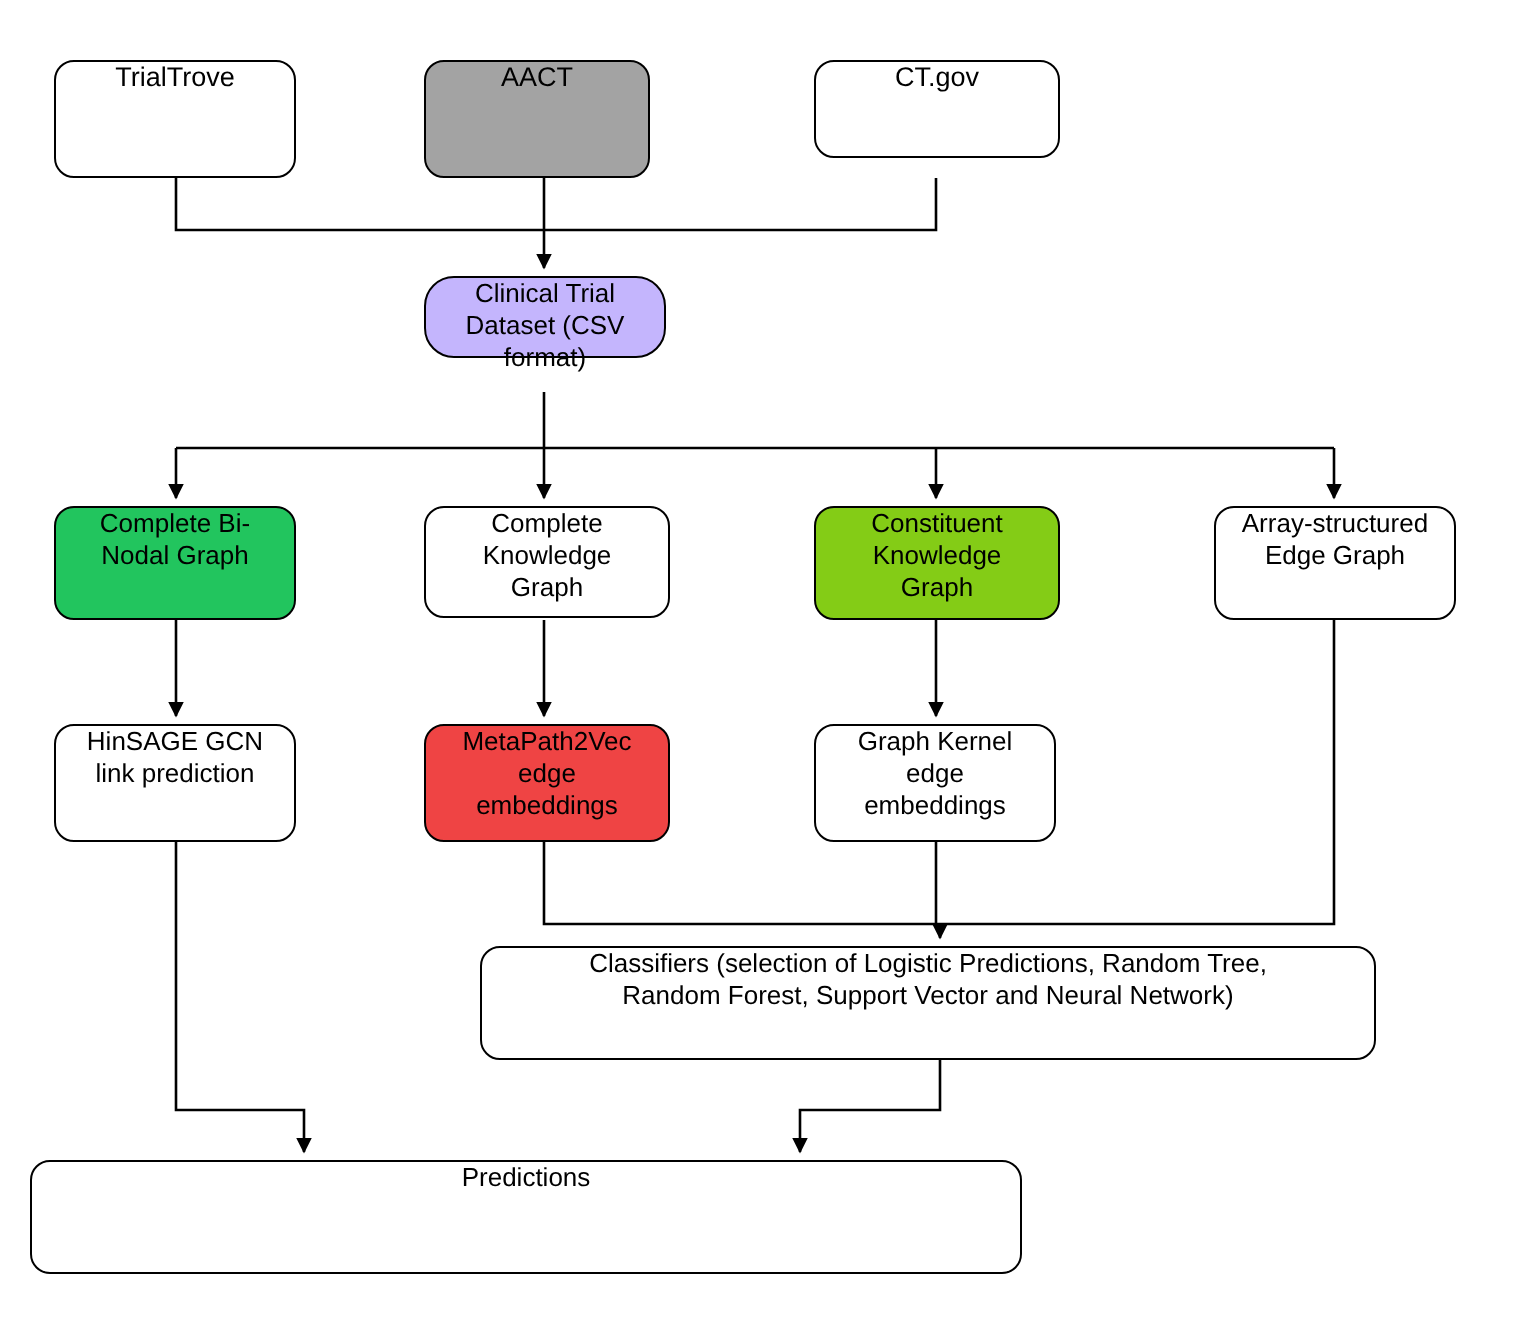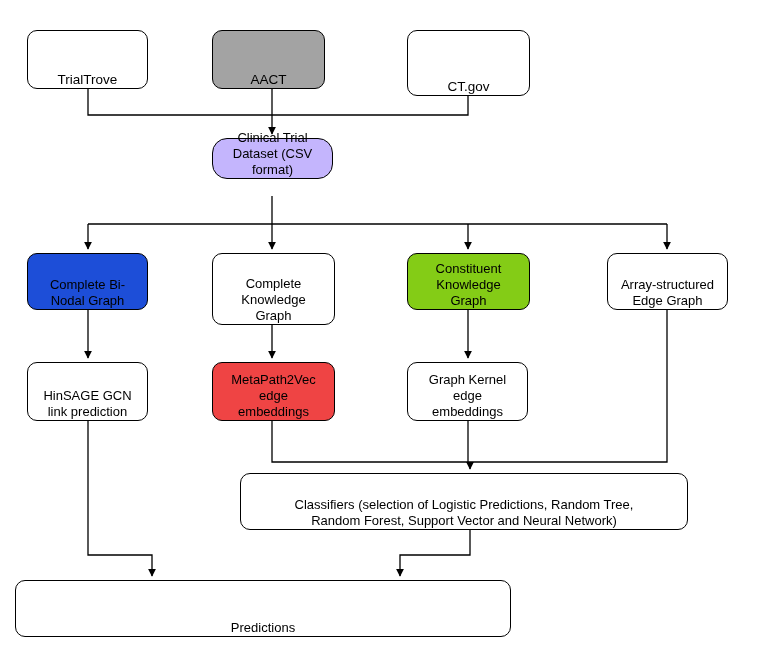--- a/index.html
+++ b/index.html
@@ -27,21 +27,21 @@
     height: 671px;
     pointer-events: none;
   }
   .node {
     position: absolute;
     box-sizing: border-box;
     border: 1.3px solid #000000;
     border-radius: 10px;
     background: #ffffff;
     display: flex;
-    align-items: flex-end;
+    align-items: flex-start;
     justify-content: center;
     text-align: center;
     line-height: 1.22;
     color: #000000;
     z-index: 2;
   }
   .node .label {
     display: block;
     padding: 0 4px;
     white-space: pre-line;
@@ -123,33 +123,33 @@
     </g>
   </svg>
 
   <div id="nodes">
       <div class="node f14" style="left: 27px; top: 30px; width: 121px; height: 59px; border-color: rgb(0, 0, 0); background: rgb(255, 255, 255);">
         <span class="label">TrialTrove</span>
       </div>
       <div class="node f14" style="left: 212px; top: 30px; width: 113px; height: 59px; border-color: rgb(0, 0, 0); background: #a3a3a3;">
         <span class="label">AACT</span>
       </div>
-      <div class="node f14" style="left: 407px; top: 30px; width: 123px; height: 66px; border-color: rgb(0, 0, 0); background: rgb(255, 255, 255);">
+      <div class="node f14" style="left: 407px; top: 30px; width: 123px; height: 49px; border-color: rgb(0, 0, 0); background: rgb(255, 255, 255);">
         <span class="label">CT.gov</span>
       </div>
       <div class="node f13" style="left: 212px; top: 138px; width: 121px; height: 41px; border-color: rgb(0, 0, 0); background: #c4b5fd; border-radius: 15px;">
         <span class="label">Clinical Trial
 Dataset (CSV
 format)</span>
       </div>
-      <div class="node f13" style="left: 27px; top: 253px; width: 121px; height: 57px; border-color: rgb(0, 0, 0); background: #1d4ed8;">
+      <div class="node f13" style="left: 27px; top: 253px; width: 121px; height: 57px; border-color: rgb(0, 0, 0); background: #22c55e;">
         <span class="label">Complete Bi-
 Nodal Graph</span>
       </div>
-      <div class="node f13" style="left: 212px; top: 253px; width: 123px; height: 72px; border-color: rgb(0, 0, 0); background: rgb(255, 255, 255);">
+      <div class="node f13" style="left: 212px; top: 253px; width: 123px; height: 56px; border-color: rgb(0, 0, 0); background: rgb(255, 255, 255);">
         <span class="label">Complete
 Knowledge
 Graph</span>
       </div>
       <div class="node f13" style="left: 407px; top: 253px; width: 123px; height: 57px; border-color: rgb(0, 0, 0); background: #84cc16;">
         <span class="label">Constituent
 Knowledge
 Graph</span>
       </div>
       <div class="node f13" style="left: 607px; top: 253px; width: 121px; height: 57px; border-color: rgb(0, 0, 0); background: rgb(255, 255, 255);">

